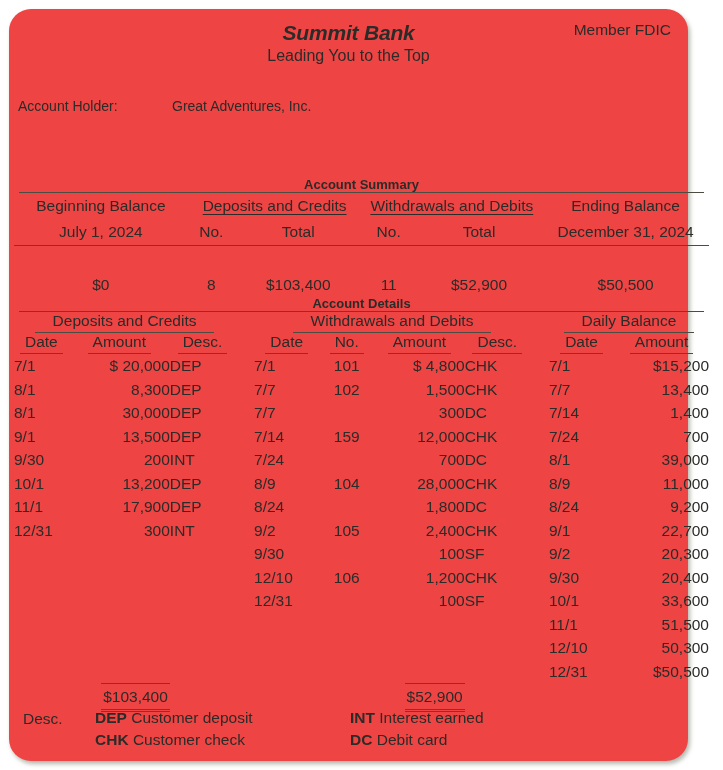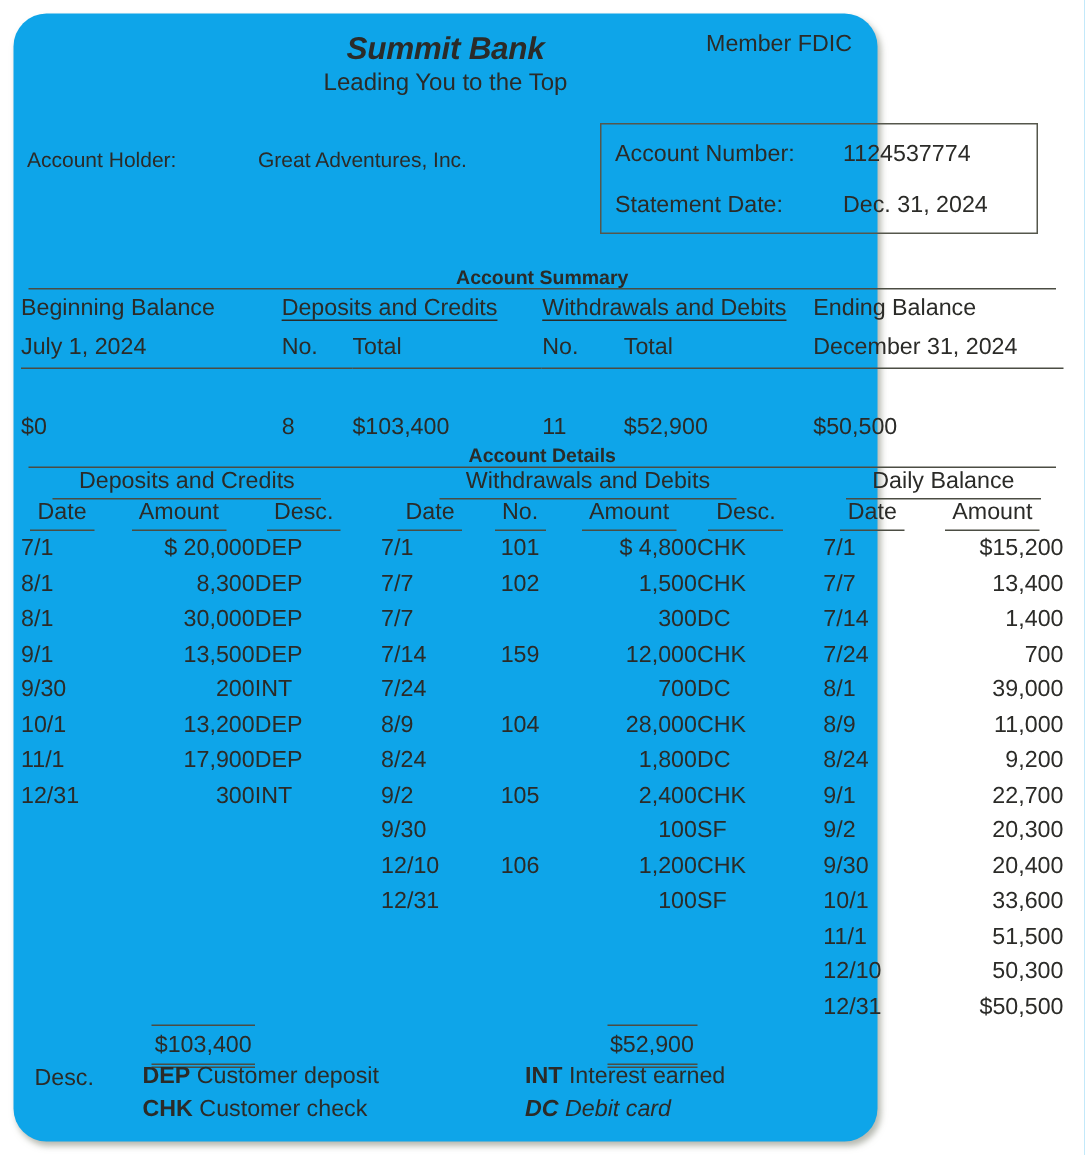--- a/index.html
+++ b/index.html
@@ -11,24 +11,24 @@
   body {
     width: 723px;
     height: 770px;
     font-family: "Liberation Sans", sans-serif;
     color: #2b2b28;
     overflow: hidden;
   }
 
   #statement {
     position: relative;
-    width: 576px;
+    width: 679px;
     height: 752px;
     margin: 9px;
-    background: #0ea5e9;
+    background: #ef4444;
     border-radius: 22px;
     box-shadow: 2px 3px 4px rgba(120,125,110,0.55);
     box-sizing: border-box;
     padding: 0;
   }
 
   .inner {
     position: relative;
     width: 100%;
     height: 100%;
@@ -104,20 +104,21 @@
     top: 168px;
     width: 695px;
   }
   table.sum {
     width: 100%;
     border-collapse: collapse;
     font-size: 15.5px;
   }
   table.sum td {
     padding: 0;
+    text-align: center;
     height: 26px;
     vertical-align: middle;
     white-space: nowrap;
   }
   .ul-span { text-decoration: underline; text-underline-offset: 3px; }
 
   .sum-hr {
     border-top: 1.3px solid #4b4d43;
     height: 0;
     line-height: 0;
@@ -209,28 +210,20 @@
 <div class="inner">
 
   <div class="bank-name">Summit Bank</div>
   <div class="bank-tagline">Leading You to the Top</div>
   <div class="member-fdic">Member FDIC</div>
 
   <div class="holder-row">
     <span class="holder-label">Account Holder:</span><span class="holder-value">Great Adventures, Inc.</span>
   </div>
 
-  <div class="acct-box">
-    <div class="acct-line r1">
-      <span class="acct-key">Account Number:</span><span class="acct-val">1124537774</span>
-    </div>
-    <div class="acct-line r2">
-      <span class="acct-key">Statement Date:</span><span class="acct-val">Dec. 31, 2024</span>
-    </div>
-  </div>
 
   <div class="summary">
     <div class="section-title">Account Summary</div>
     <div class="rule"></div>
     <table class="sum">
       <tbody>
             <tr>
         <td style="width:25%">Beginning Balance</td>
         <td colspan="2" style="width:25%"><span class="ul-span">Deposits and Credits</span></td>
         <td colspan="2" style="width:26%"><span class="ul-span">Withdrawals and Debits</span></td>
@@ -499,18 +492,18 @@
     </tbody>
         </table>
   </div>
 
   <div class="legend">
     <div class="legend-grid" id="legend-grid">
       <div class="legend-label">Desc.</div>
     <div class="legend-item" style="grid-area: 1 / 2;"><b>DEP</b> Customer deposit</div>
           <div class="legend-item" style="grid-area: 2 / 2;"><b>CHK</b> Customer check</div>
           <div class="legend-item" style="grid-area: 1 / 3;"><b>INT</b> Interest earned</div>
-          <div class="legend-item" style="grid-area: 2 / 3; font-style: italic;"><b>DC</b> Debit card</div>
+          <div class="legend-item" style="grid-area: 2 / 3;"><b>DC</b> Debit card</div>
         </div>
   </div>
 
 </div>
 </div>
 
 </body></html>

